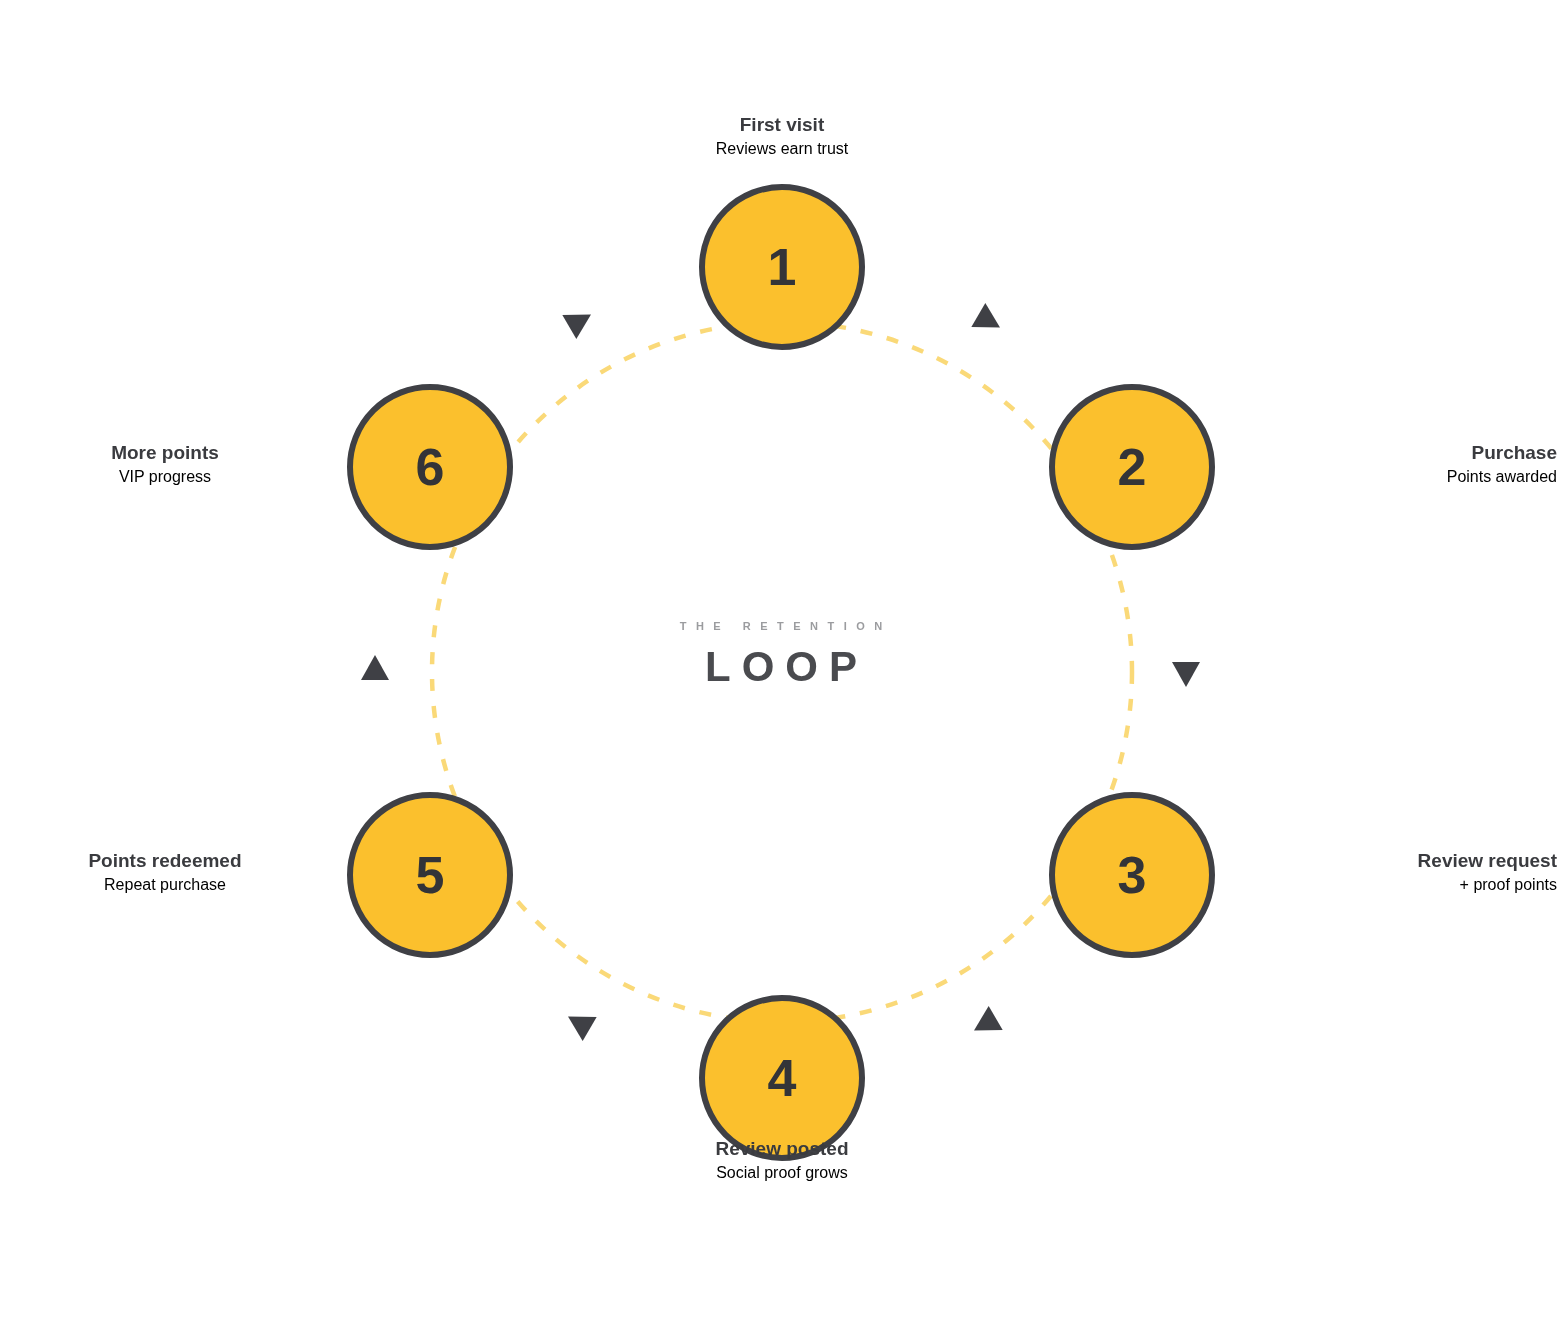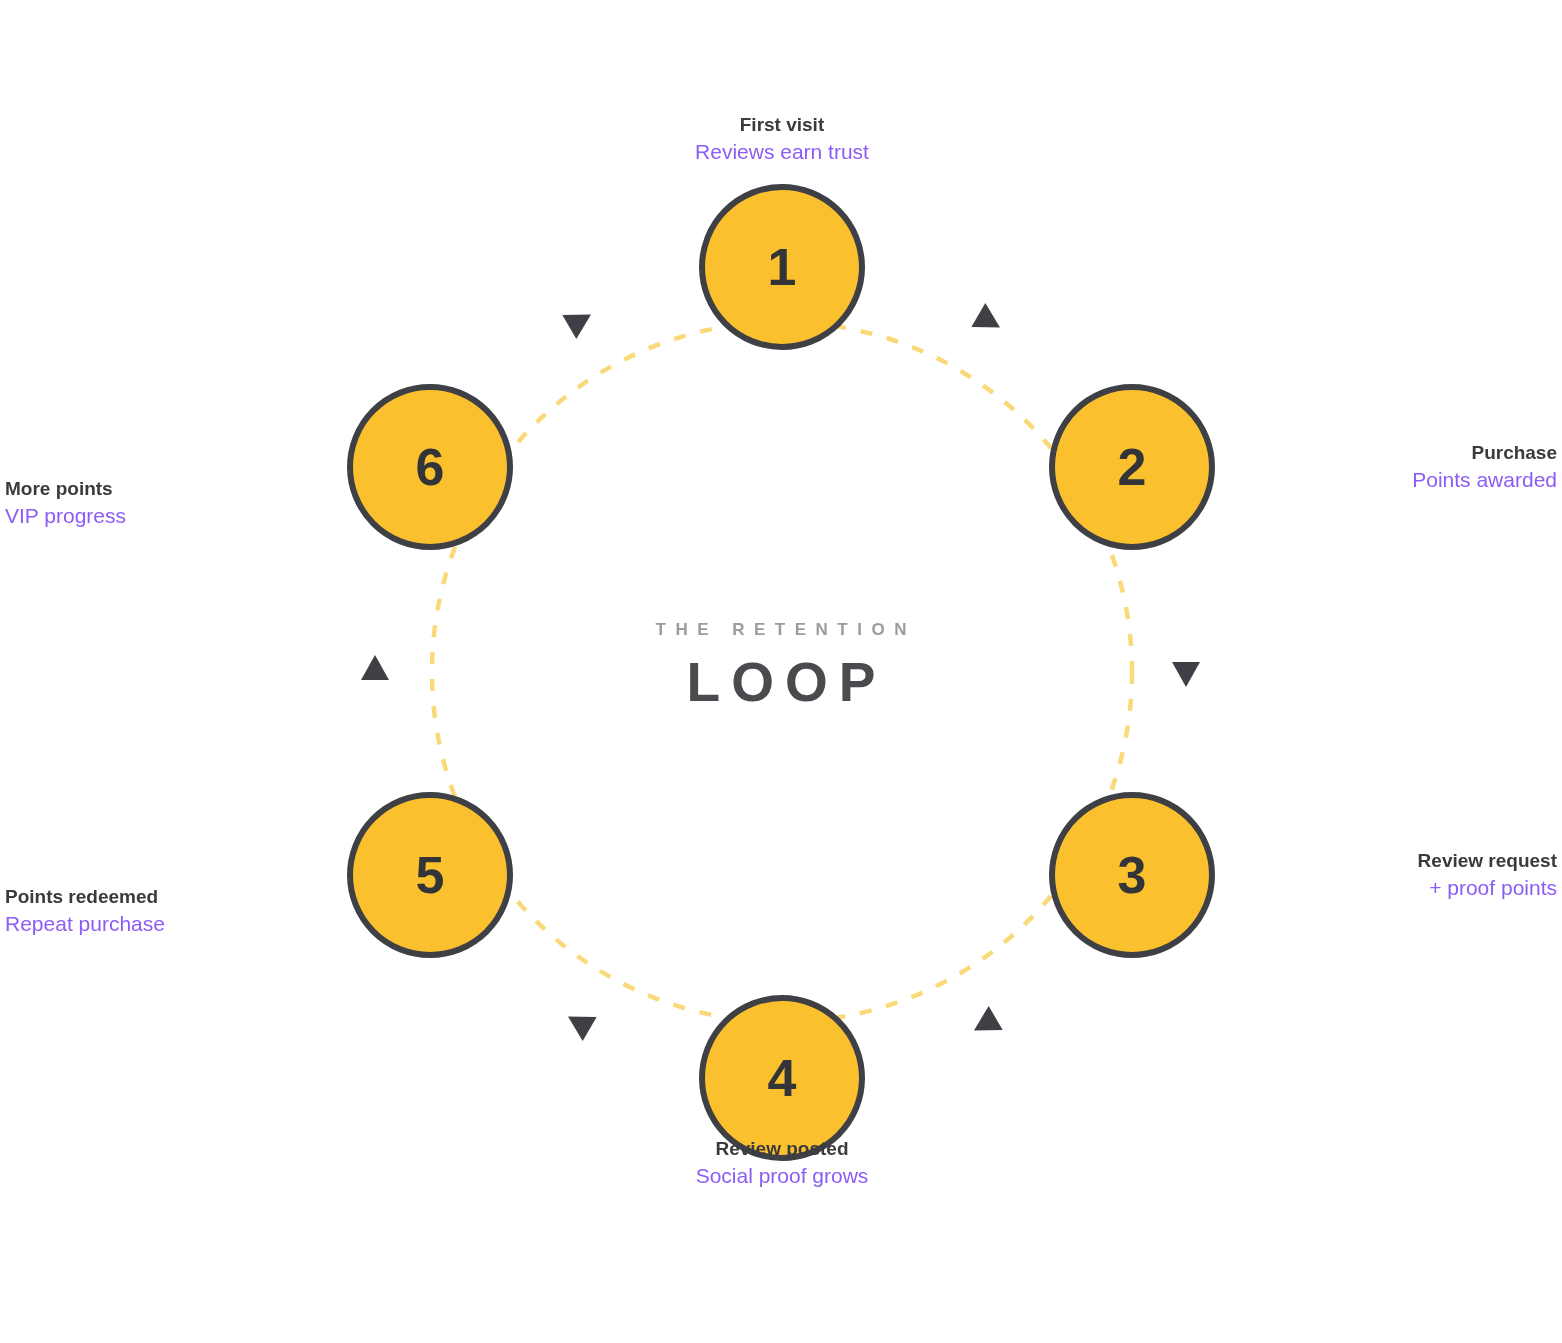--- a/index.html
+++ b/index.html
@@ -47,48 +47,48 @@
     position: absolute;
     white-space: nowrap;
   }
   .label-title {
     font-size: 19px;
     font-weight: bold;
     color: #3a3b3f;
     line-height: 1.35;
   }
   .label-sub {
-    font-size: 21px;
+    font-size: 16px;
     font-weight: normal;
-    color: #8b5cf6;
+    color: #000000;
     line-height: 1.35;
   }
   .label.center-align { text-align: center; }
   .label.left-align   { text-align: right; }
-  .label.right-align  { text-align: left; margin-top: 36px; }
+  .label.right-align  { text-align: center; }
 
   #center-block {
     position: absolute;
     left: 0;
     top: 620px;
     width: 1562px;
     text-align: center;
     pointer-events: none;
   }
   #center-eyebrow {
-    font-size: 17px;
+    font-size: 11px;
     font-weight: bold;
     color: #9b9c9f;
     letter-spacing: 9.5px;
     
     text-indent: 9.5px;
     line-height: 1.2;
   }
   #center-title {
-    font-size: 55px;
+    font-size: 42px;
     font-weight: bold;
     color: #4a4b4f;
     letter-spacing: 11px;
     text-indent: 11px;
     line-height: 1.25;
     margin-top: 8px;
   }
 </style>
 </head>
 <body>

